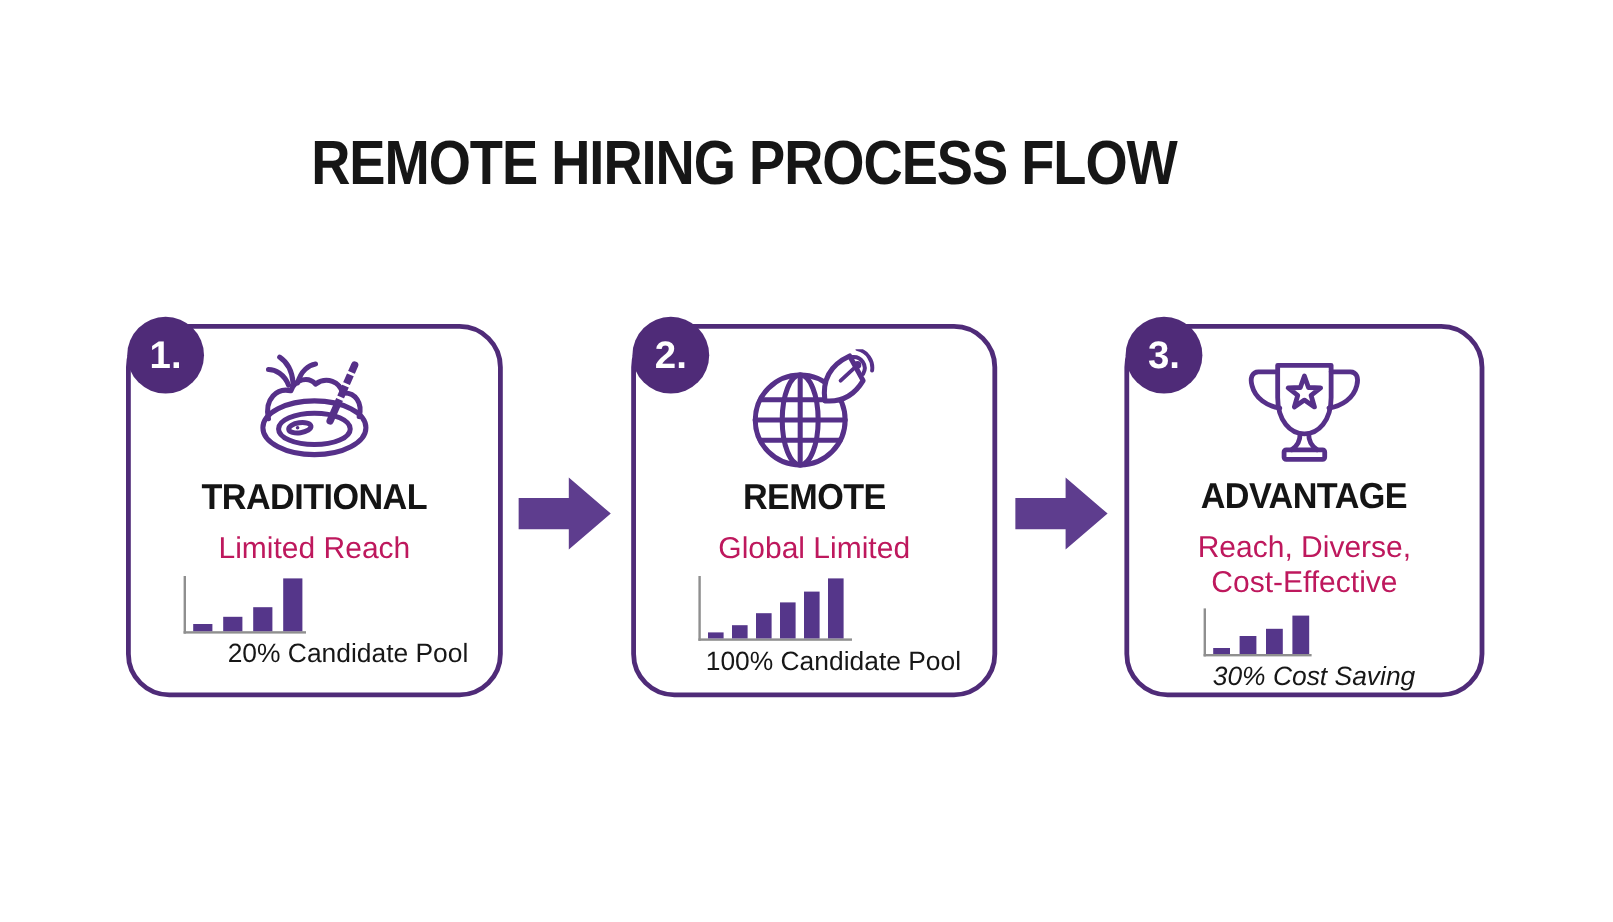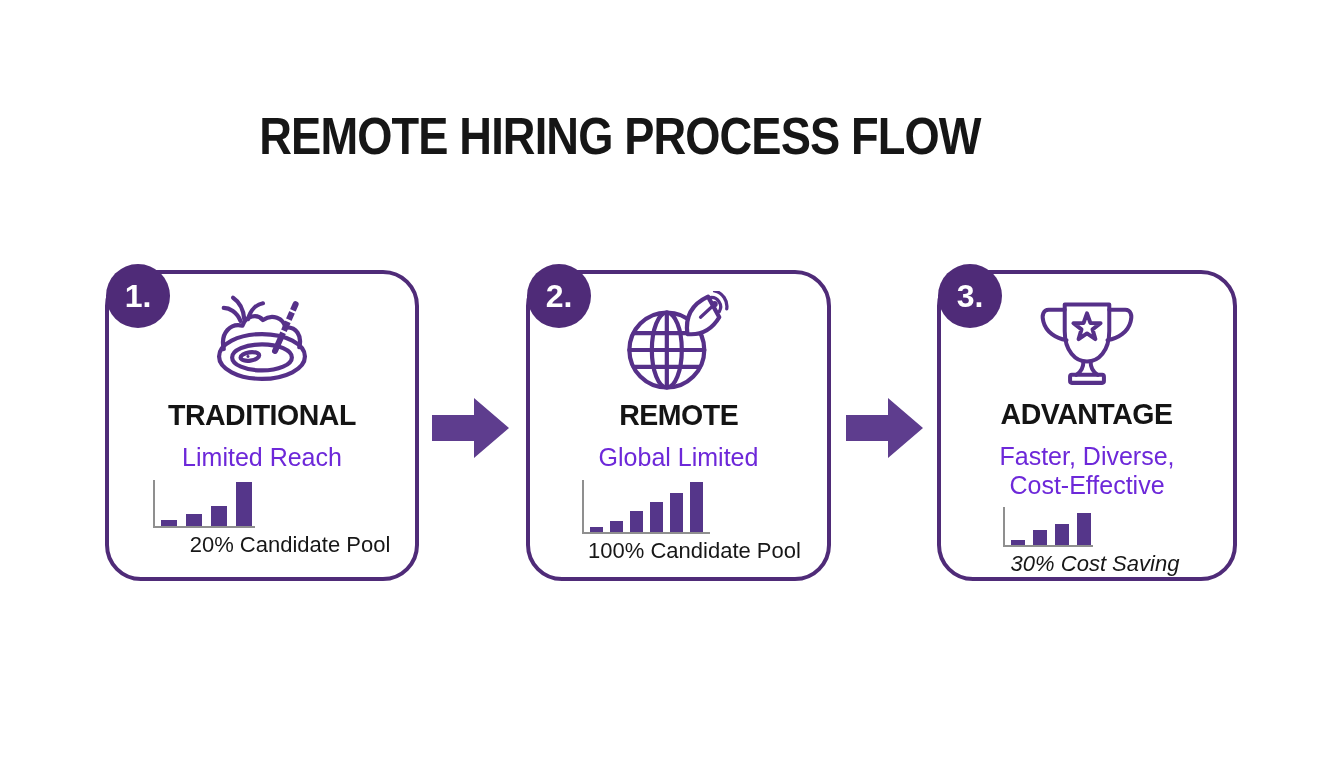--- a/index.html
+++ b/index.html
@@ -20,21 +20,21 @@
 
   .badge { position:absolute; left:-3px; top:-10px; width:64px; height:64px;
            border-radius:50%; background:#4f2b78; color:#fff;
            display:flex; align-items:center; justify-content:center;
            font-size:32px; font-weight:bold; }
 
   .icon-wrap { margin-top:18px; height:100px; display:flex; align-items:center; justify-content:center; }
 
   .card-title { margin-top:6px; font-size:30px; font-weight:bold; letter-spacing:-.5px;
                 color:#141414; transform:scaleX(.95); line-height:1.1; }
-  .card-subtitle { margin-top:12px; font-size:25px; color:#6d28d9; line-height:1.15;
+  .card-subtitle { margin-top:12px; font-size:25px; color:#be185d; line-height:1.15;
                    text-align:center; max-width:190px; }
 
   .chart { display:flex; align-items:flex-end; gap:9px; padding-left:6px; margin-top:8px;
            border-left:2px solid #8f8f8f; border-bottom:2px solid #8f8f8f;
            align-self:flex-start; }
   .chart .bar { background:#55368a; }
   .chart-c1 { height:48px; width:102px; margin-left:44px; }
   .chart-c1 .bar { width:16px; }
   .chart-c2 { height:54px; width:128px; margin-left:52px; gap:7px; }
   .chart-c2 .bar { width:13px; }
@@ -138,21 +138,21 @@
       <svg class="icon" width="116" height="98" viewBox="0 0 130 110">
         <path d="M40,14 H90 V44 C90,66 78,78 65,78 C52,78 40,66 40,44 Z"></path>
         <path d="M40,20 H22 C16,20 14,26 16,33 C19,45 30,52 42,54"></path>
         <path d="M90,20 H108 C114,20 116,26 114,33 C111,45 100,52 88,54"></path>
         <path d="M61,78 C61,86 58,90 53,93 M69,78 C69,86 72,90 77,93"></path>
         <rect x="46" y="93" width="38" height="9" rx="2"></rect>
         <polygon points="65,24 68.8,34.7 80.2,35.1 71.2,42 74.4,52.9 65,46.5 55.6,52.9 58.8,42 49.8,35.1 61.2,34.7"></polygon>
       </svg>
     </div>
     <div class="card-title">ADVANTAGE</div>
-    <div class="card-subtitle">Faster, Diverse, Cost-Effective</div>
+    <div class="card-subtitle">Reach, Diverse, Cost-Effective</div>
     <div class="chart chart-c3">
         <div class="bar" style="height: 5px;"></div>
         <div class="bar" style="height: 15px;"></div>
         <div class="bar" style="height: 21px;"></div>
         <div class="bar" style="height: 32px;"></div>
       </div>
     <div class="caption caption-c3">30% Cost Saving</div>
   </div>
 
 </div>

